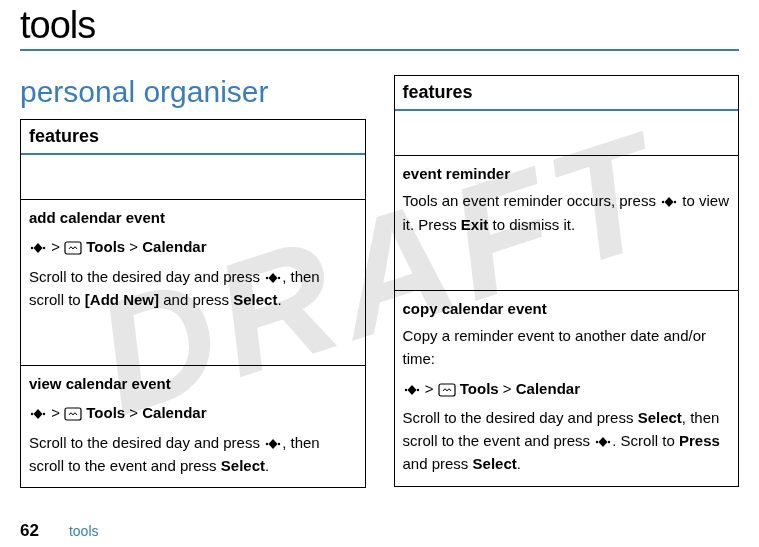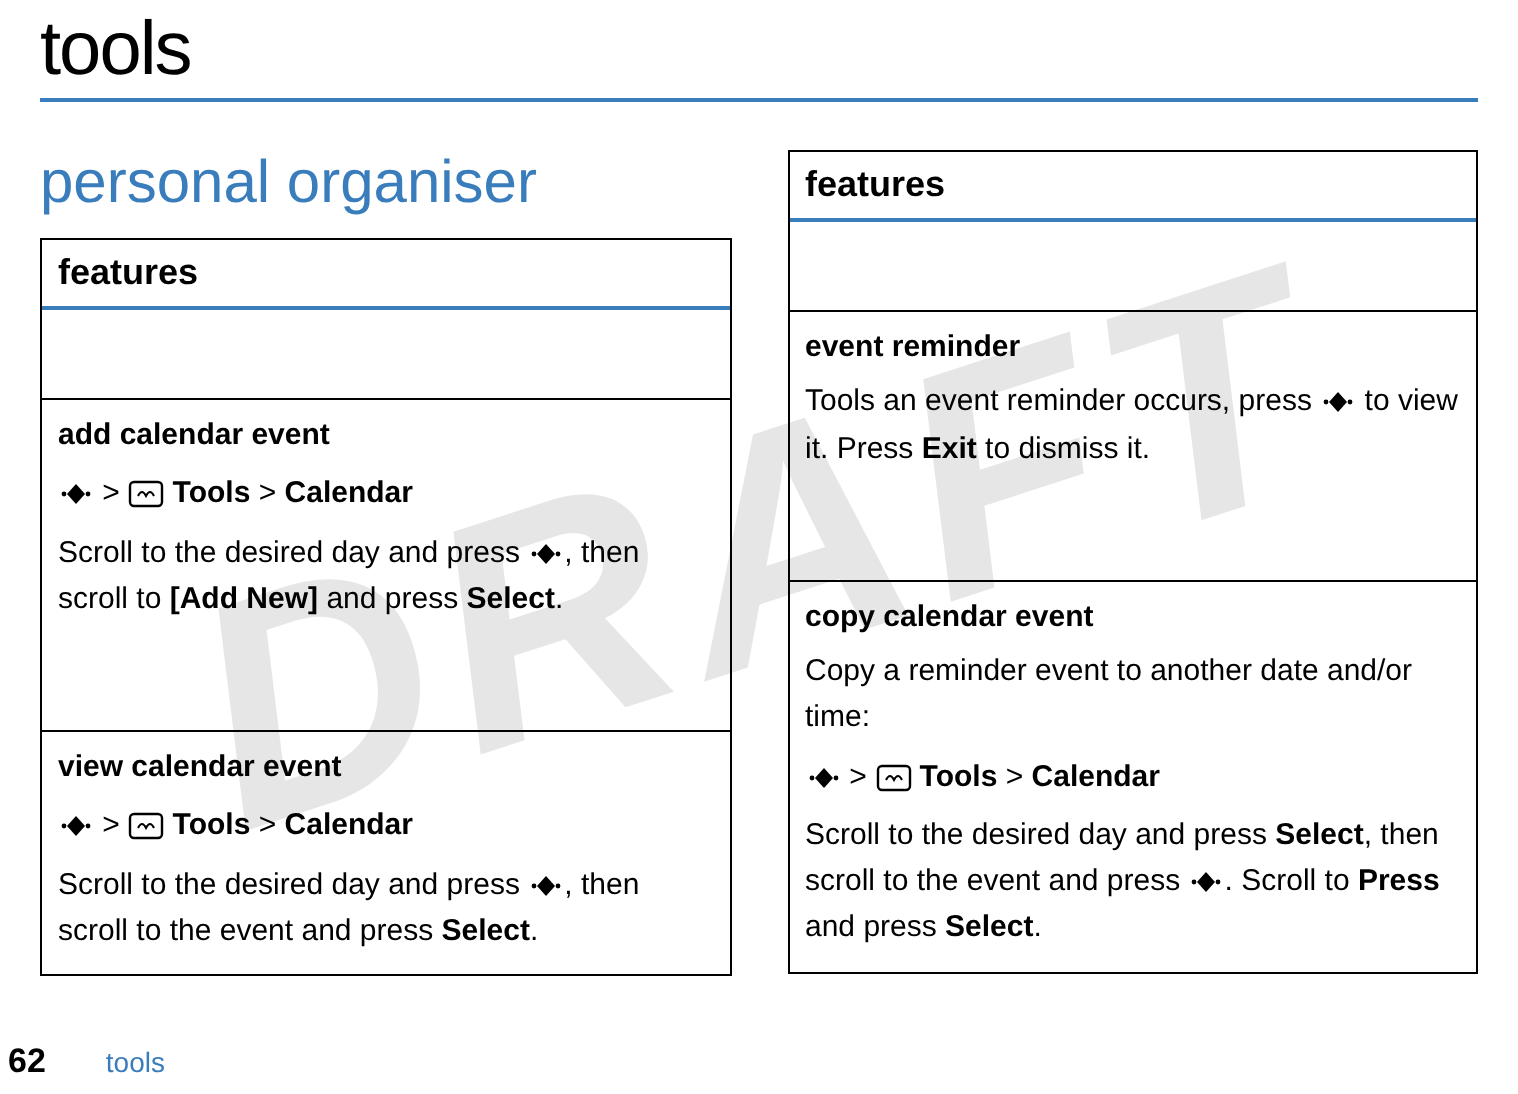--- a/index.html
+++ b/index.html
@@ -78,21 +78,21 @@
   .navpath { margin: 6px 0; }
   .ui-bold { font-family: "Arial Narrow", Arial, sans-serif; font-weight: bold; font-stretch: condensed; }
   .key-icon {
     display: inline-block;
     vertical-align: middle;
     line-height: 0;
   }
   .footer {
     position: absolute;
     bottom: 6px;
-    left: 4px;
+    left: 20px;
     display: flex;
     align-items: baseline;
     gap: 30px;
   }
   .page-num { font-weight: bold; font-size: 17px; }
   .footer-label { color: #3a7dbc; font-size: 14px; }
 </style>
 </head>
 <body>
 

